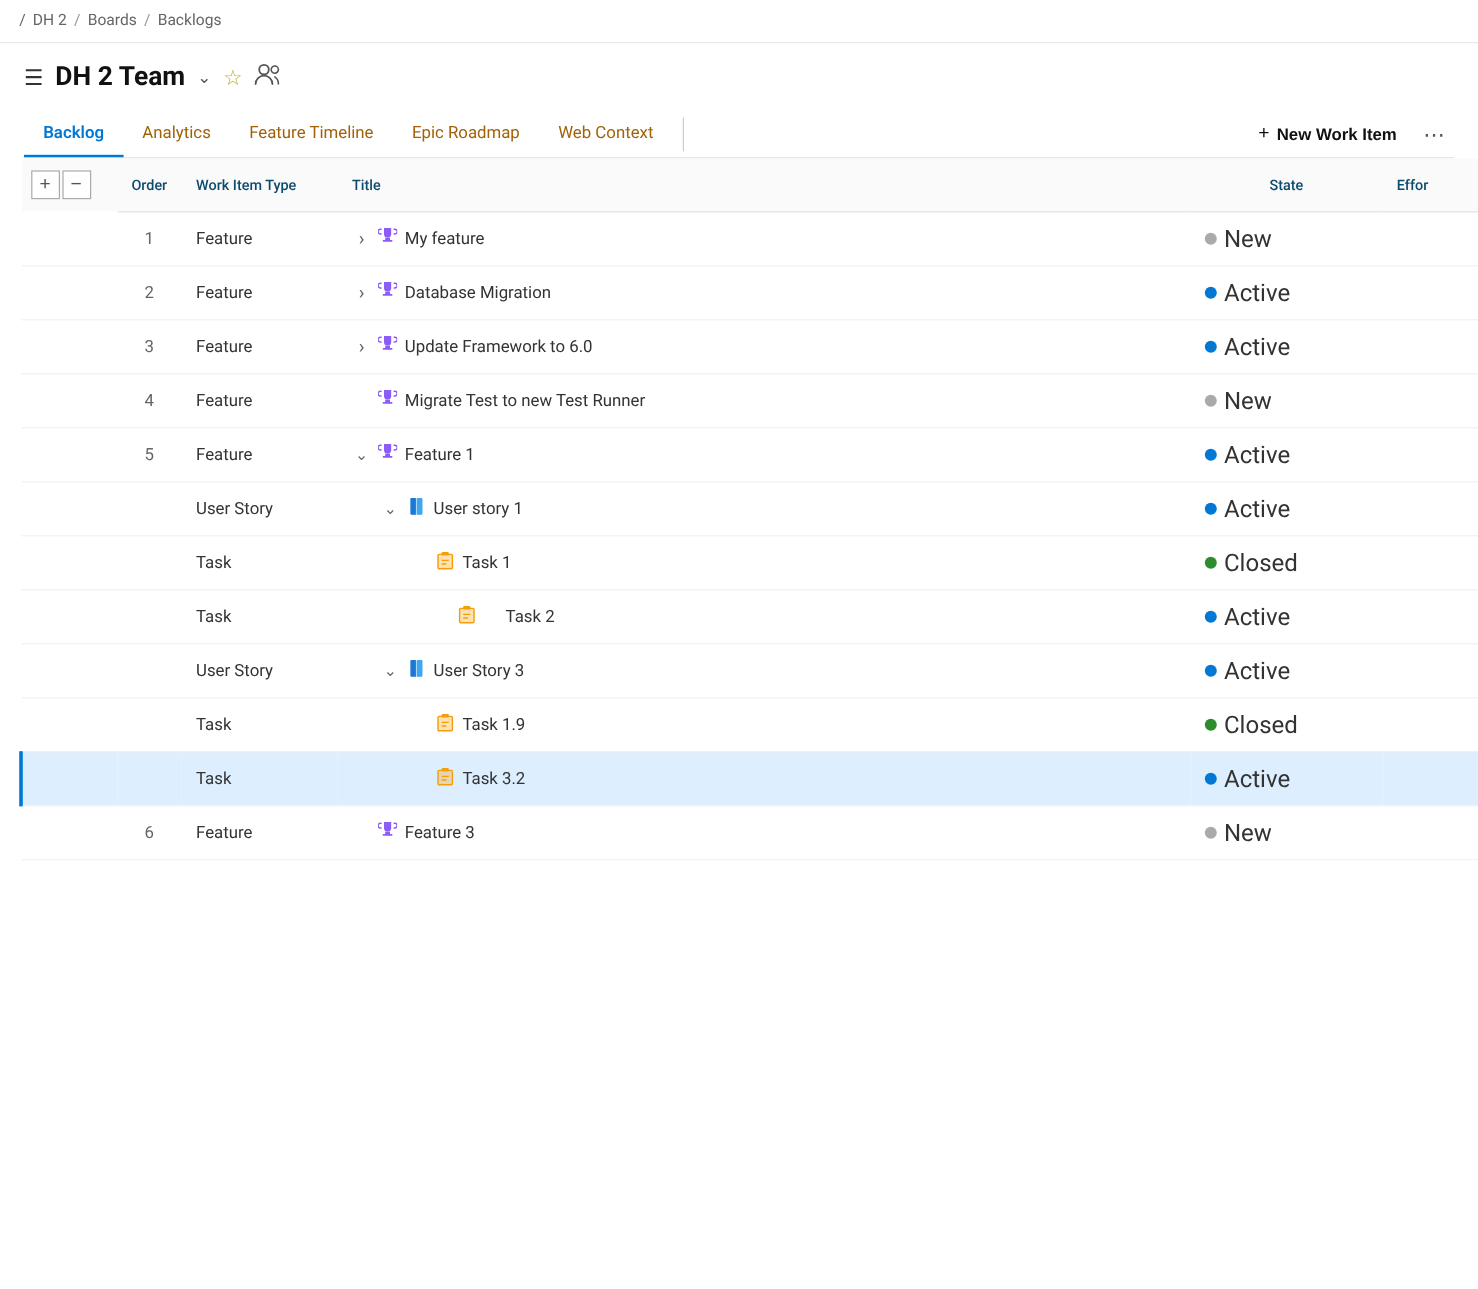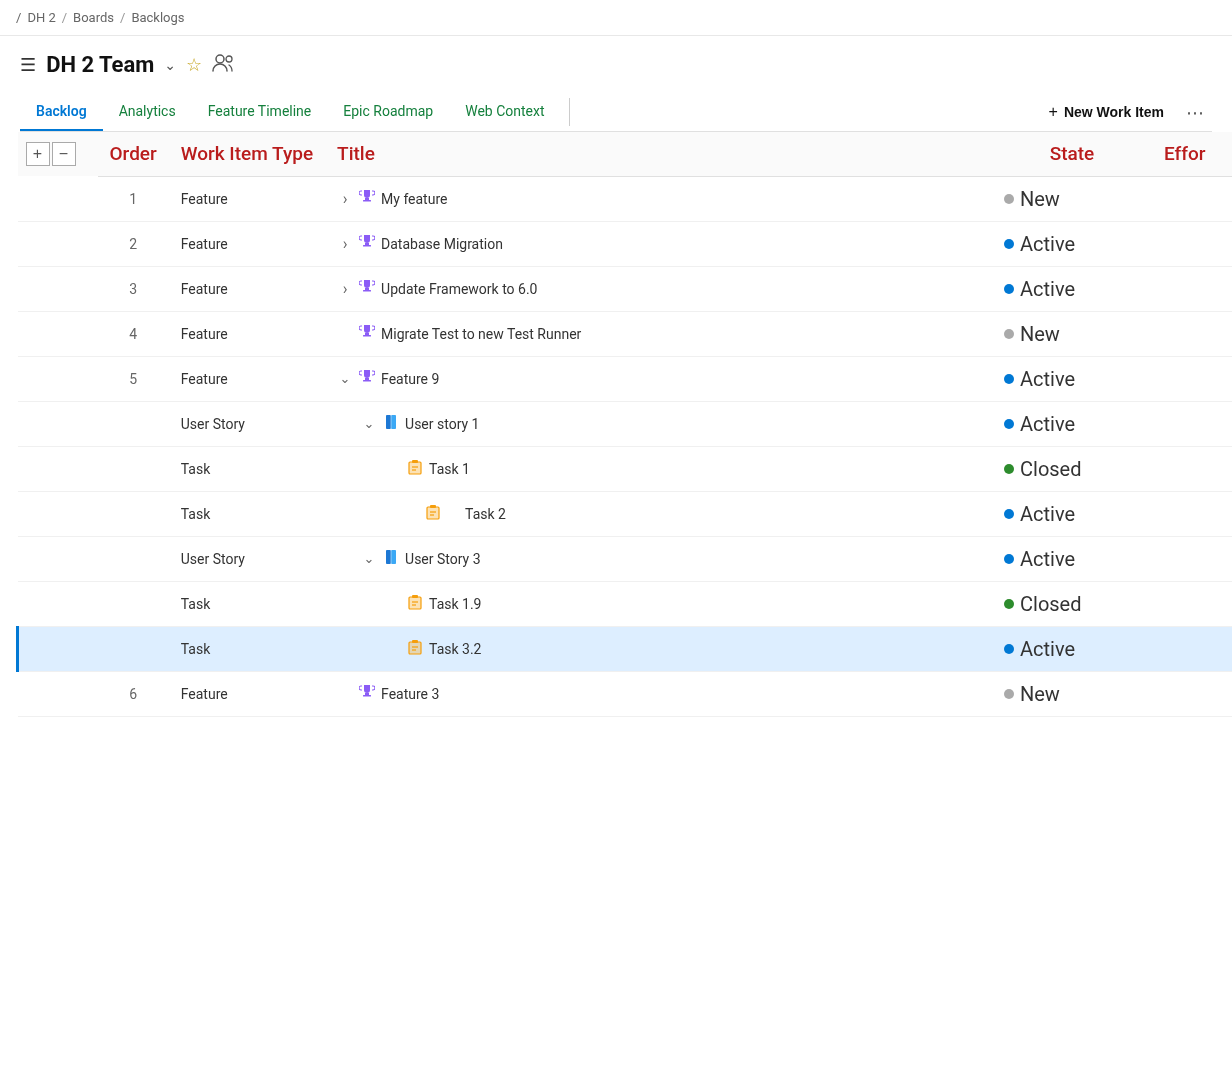--- a/index.html
+++ b/index.html
@@ -60,21 +60,21 @@
 
     .tabs {
       display: flex;
       align-items: center;
       border-bottom: 1px solid #e0e0e0;
       gap: 0;
     }
     .tab {
       padding: 10px 16px;
       font-size: 14px;
-      color: #15803d;
+      color: #a16207;
       cursor: pointer;
       border-bottom: 2px solid transparent;
       white-space: nowrap;
     }
     .tab.active {
       color: #0078d4;
       border-bottom: 2px solid #0078d4;
       font-weight: 600;
     }
     .tab-divider {
@@ -116,23 +116,23 @@
       cursor: pointer;
       font-size: 16px;
       display: flex;
       align-items: center;
       justify-content: center;
       color: #555;
     }
 
     .col-header {
       text-align: left;
-      color: #b91c1c;
+      color: #0c4a6e;
       font-weight: 500;
-      font-size: 19px;
+      font-size: 12px;
       padding: 8px 12px;
       border-bottom: 1px solid #e0e0e0;
       white-space: nowrap;
     }
 
     .backlog-row {
       border-bottom: 1px solid #f0f0f0;
       transition: background 0.1s;
     }
     .backlog-row.highlighted { background: #ddeeff; border-left: 3px solid #0078d4; }
@@ -358,21 +358,21 @@
           <td class="col-title">
             <div class="title-cell">
               <span class="expand-arrow" style="font-size: 13px;">⌄</span>
               <span style="font-size: 16px; line-height: 1;"><svg width="16" height="16" viewBox="0 0 16 16" fill="none">
                   <path d="M5 1h6v5a3 3 0 01-6 0V1z" fill="#8B5CF6"></path>
                   <path d="M3 2H2a2 2 0 000 4h1" stroke="#8B5CF6" stroke-width="1.2" fill="none"></path>
                   <path d="M13 2h1a2 2 0 110 4h-1" stroke="#8B5CF6" stroke-width="1.2" fill="none"></path>
                   <rect x="6" y="9" width="4" height="2" fill="#8B5CF6"></rect>
                   <rect x="4" y="11" width="8" height="1.5" rx="0.5" fill="#8B5CF6"></rect>
                 </svg></span>
-              <span>Feature 9</span>
+              <span>Feature 1</span>
             </div>
           </td>
           <td class="col-state">
             <div class="state-badge">
               <span class="state-dot dot-active"></span>
               <span>Active</span>
             </div>
           </td>
           <td class="col-effort"></td>
         </tr>

